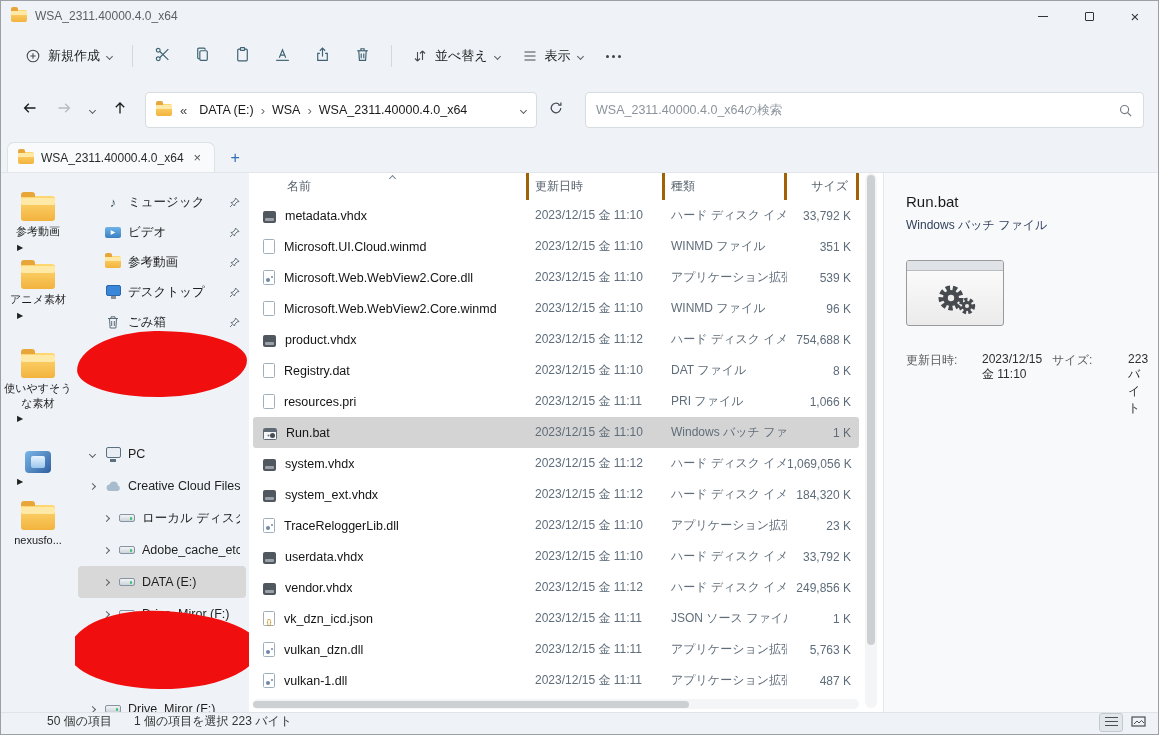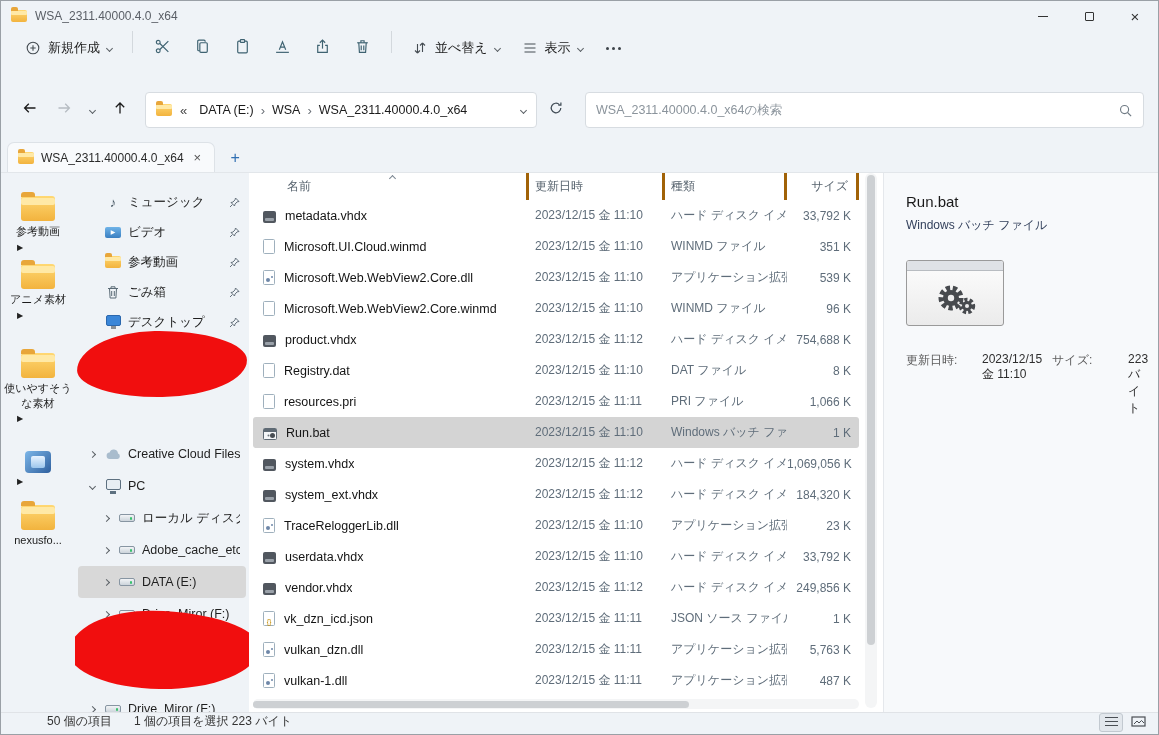--- a/index.html
+++ b/index.html
@@ -11,21 +11,21 @@
   
   .titlebar{height:30px;display:flex;align-items:center;padding-left:10px;position:relative}
   .tb-title{font-size:12px;color:#5a5f66;margin-left:8px}
   .win-controls{position:absolute;right:0;top:0;height:30px;display:flex}
   .wbtn{width:46px;height:30px;display:flex;align-items:center;justify-content:center;color:#333;font-size:13px}
   .min-glyph{display:block;width:10px;border-top:1px solid #333}
   .max-glyph{display:block;width:9px;height:9px;border:1px solid #333;border-radius:1px}
   .close-glyph{font-size:15px;line-height:1;color:#333}
 
   
-  .commandbar{height:50px;display:flex;align-items:flex-start;padding:0 14px;gap:2px}
+  .commandbar{height:50px;display:flex;align-items:center;padding:0 14px;gap:2px}
   .cmd-btn{display:flex;align-items:center;gap:7px;height:34px;padding:0 10px;border-radius:4px;font-size:13px;color:#1b1b1b}
   .icon-btn{width:38px;height:34px;display:flex;align-items:center;justify-content:center;border-radius:4px;color:#3e6271}
   .cmd-ic{display:inline-flex;color:#454c52}
   .vsep{width:1px;height:22px;background:#d3d8dd;margin:0 8px}
   .dots{display:flex;gap:3px}
   .dots b{width:3px;height:3px;border-radius:50%;background:#3c4349}
 
   
   .chev{display:inline-block;width:6px;height:6px;border-right:1.4px solid #5a6066;border-bottom:1.4px solid #5a6066;flex:none}
   .chev.right{transform:rotate(-45deg)}
@@ -395,70 +395,70 @@
                 <g fill="none" stroke="#64707b">
                   <path d="M6.5 1l3.5 3.5-1.9.4-2.1 2.2L5.5 9 2 5.5l1.9-.4L6 2.9z"></path>
                   <path d="M3.4 7.6L1 10"></path>
                 </g>
               </svg>
             </span>
           </div>
           <div class="nav-item" style="padding-left:8px">
             <span class="chev-slot"></span>
             <span class="ic">
+              <span class="ic-desktop"></span>
+            </span>
+            <span class="nav-label">デスクトップ</span>
+            <span class="pin">
+              <svg width="11" height="11" viewBox="0 0 11 11">
+                <g fill="none" stroke="#64707b">
+                  <path d="M6.5 1l3.5 3.5-1.9.4-2.1 2.2L5.5 9 2 5.5l1.9-.4L6 2.9z"></path>
+                  <path d="M3.4 7.6L1 10"></path>
+                </g>
+              </svg>
+            </span>
+          </div>
+          <div class="nav-item" style="padding-left:8px">
+            <span class="chev-slot"></span>
+            <span class="ic">
               <svg width="12" height="14" viewBox="0 0 12 14">
                 <path d="M1 3.5h10M4 3.5V1.8h4v1.7M2.5 3.5l.6 9.5h5.8l.6-9.5M4.7 6v5M7.3 6v5" fill="none" stroke="#5b6b76" stroke-width="1"></path>
               </svg>
             </span>
             <span class="nav-label">ごみ箱</span>
             <span class="pin">
               <svg width="11" height="11" viewBox="0 0 11 11">
                 <g fill="none" stroke="#64707b">
                   <path d="M6.5 1l3.5 3.5-1.9.4-2.1 2.2L5.5 9 2 5.5l1.9-.4L6 2.9z"></path>
                   <path d="M3.4 7.6L1 10"></path>
                 </g>
               </svg>
             </span>
           </div>
-          <div class="nav-item" style="padding-left:8px">
-            <span class="chev-slot"></span>
-            <span class="ic">
-              <span class="ic-desktop"></span>
-            </span>
-            <span class="nav-label">デスクトップ</span>
-            <span class="pin">
-              <svg width="11" height="11" viewBox="0 0 11 11">
-                <g fill="none" stroke="#64707b">
-                  <path d="M6.5 1l3.5 3.5-1.9.4-2.1 2.2L5.5 9 2 5.5l1.9-.4L6 2.9z"></path>
-                  <path d="M3.4 7.6L1 10"></path>
-                </g>
-              </svg>
-            </span>
-          </div>
         </div>
       <div class="nav-tree">
           <div class="nav-item" style="padding-left:8px">
             <span class="chev-slot">
+              <span class="chev down tiny"></span>
+            </span>
+            <span class="ic">
+              <span class="ic-pc"></span>
+            </span>
+            <span class="nav-label">PC</span>
+          </div>
+          <div class="nav-item" style="padding-left:8px">
+            <span class="chev-slot">
               <span class="chev right tiny"></span>
             </span>
             <span class="ic">
               <svg width="15" height="11" viewBox="0 0 15 11">
                 <path d="M4 10a3.2 3.2 0 01-.4-6.4A4.3 4.3 0 0112 4.6 2.8 2.8 0 0111.5 10z" fill="#a9bccd"></path>
               </svg>
             </span>
             <span class="nav-label">Creative Cloud Files</span>
-          </div>
-          <div class="nav-item" style="padding-left:8px">
-            <span class="chev-slot">
-              <span class="chev down tiny"></span>
-            </span>
-            <span class="ic">
-              <span class="ic-pc"></span>
-            </span>
-            <span class="nav-label">PC</span>
           </div>
           <div class="nav-item" style="padding-left:22px">
             <span class="chev-slot">
               <span class="chev right tiny"></span>
             </span>
             <span class="ic">
               <span class="ic-drive"></span>
             </span>
             <span class="nav-label">ローカル ディスク (C:)</span>
           </div>

